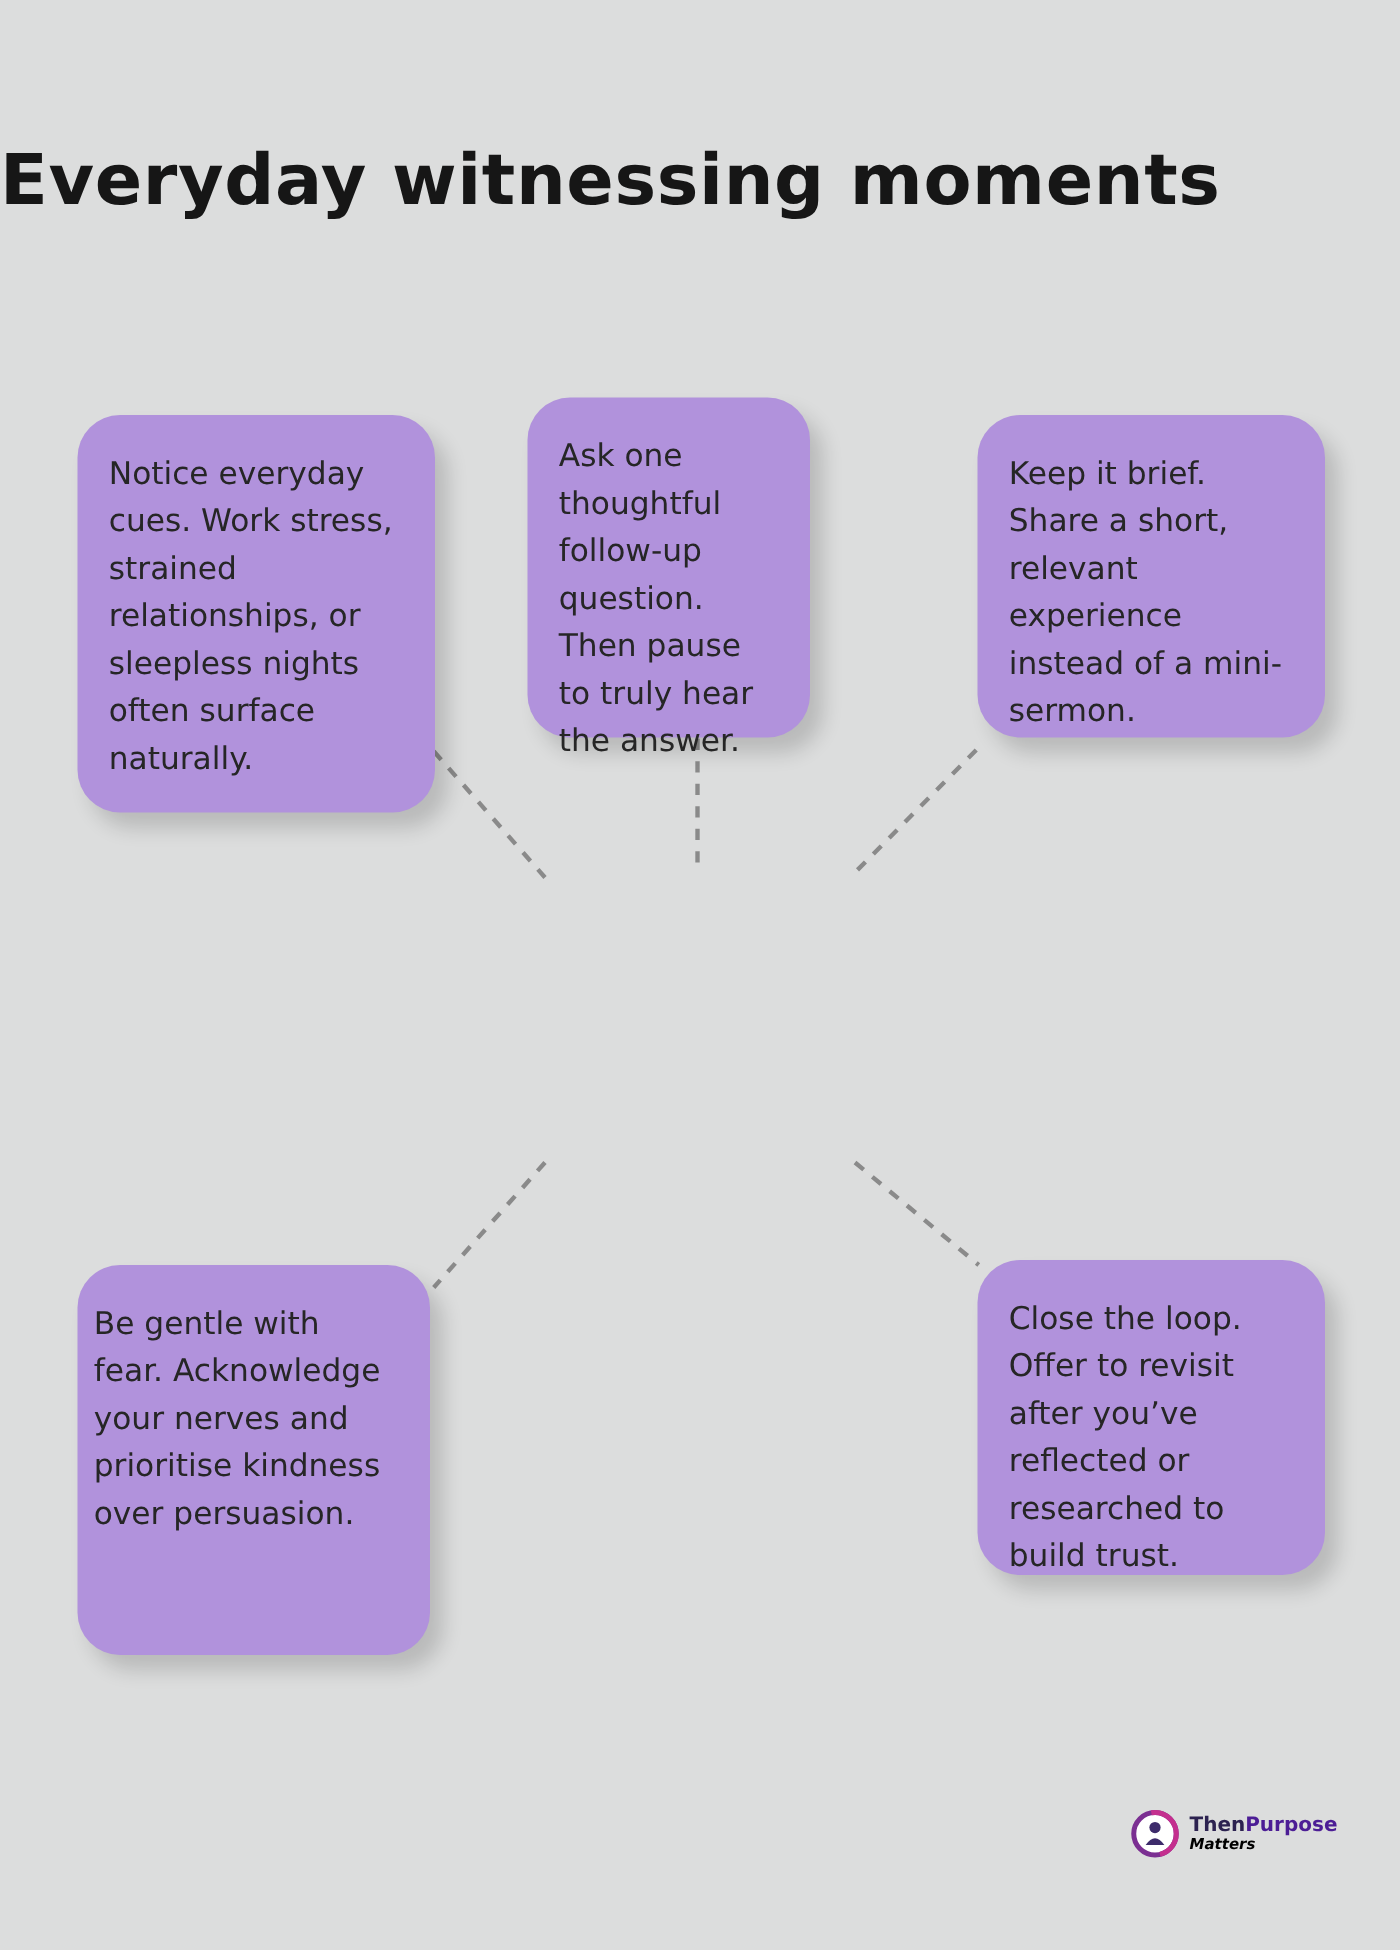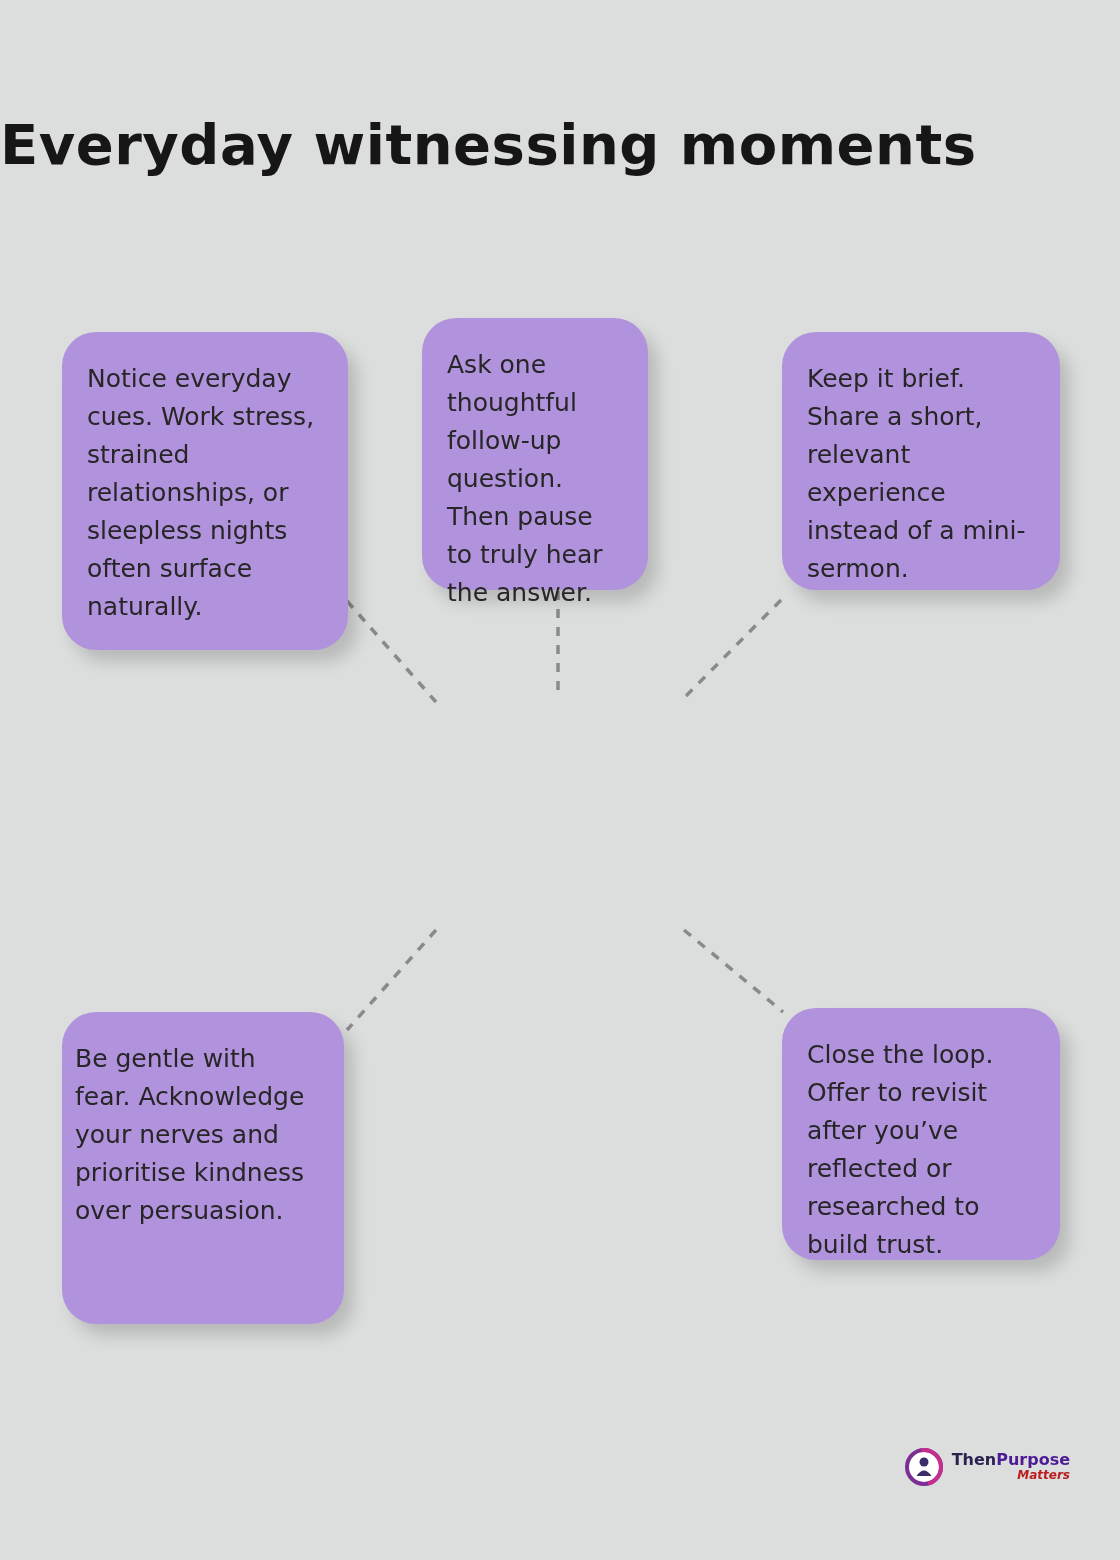--- a/index.html
+++ b/index.html
@@ -58,21 +58,21 @@
   }
 
   .logo {
     position: absolute;
     right: 50px; bottom: 72px;
     display: flex; align-items: center; gap: 7px;
   }
   .logo-text { text-align: left; line-height: 1.05; }
   .logo-line1 { font-size: 16px; font-weight: 700; color: #2c2250; white-space: nowrap; }
   .logo-line1 .purple { color: #4c1d95; }
-  .logo-line2 { font-size: 12px; font-weight: 700; font-style: italic; color: #b91c1c; text-align: right; }
+  .logo-line2 { font-size: 12px; font-weight: 700; font-style: italic; color: #000000; }
 </style>
 </head>
 <body>
 
 <div class="canvas">
 
   <div class="title">Everyday witnessing moments</div>
 
   <svg class="connectors" width="1120" height="1560" viewBox="0 0 1120 1560" aria-hidden="true">
     <g stroke="#8a8a8a" stroke-width="3.5" stroke-dasharray="9 9" fill="none">

